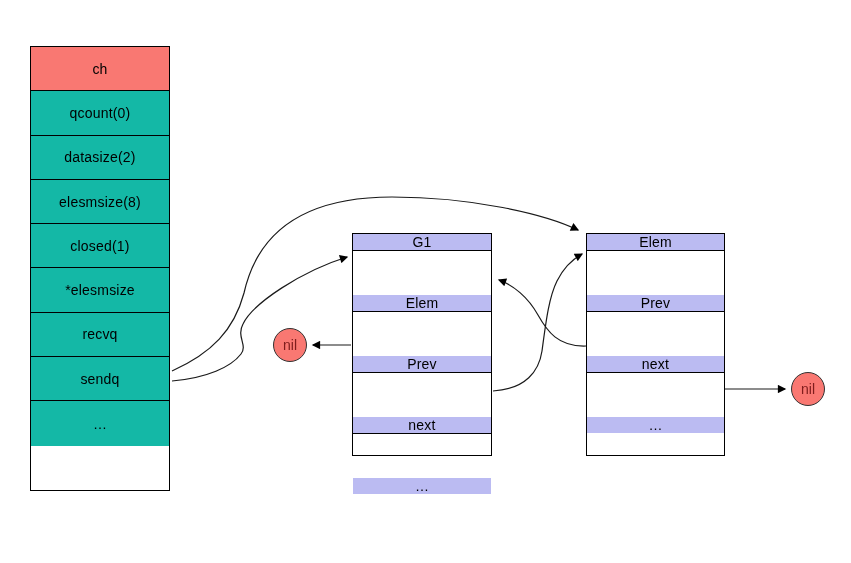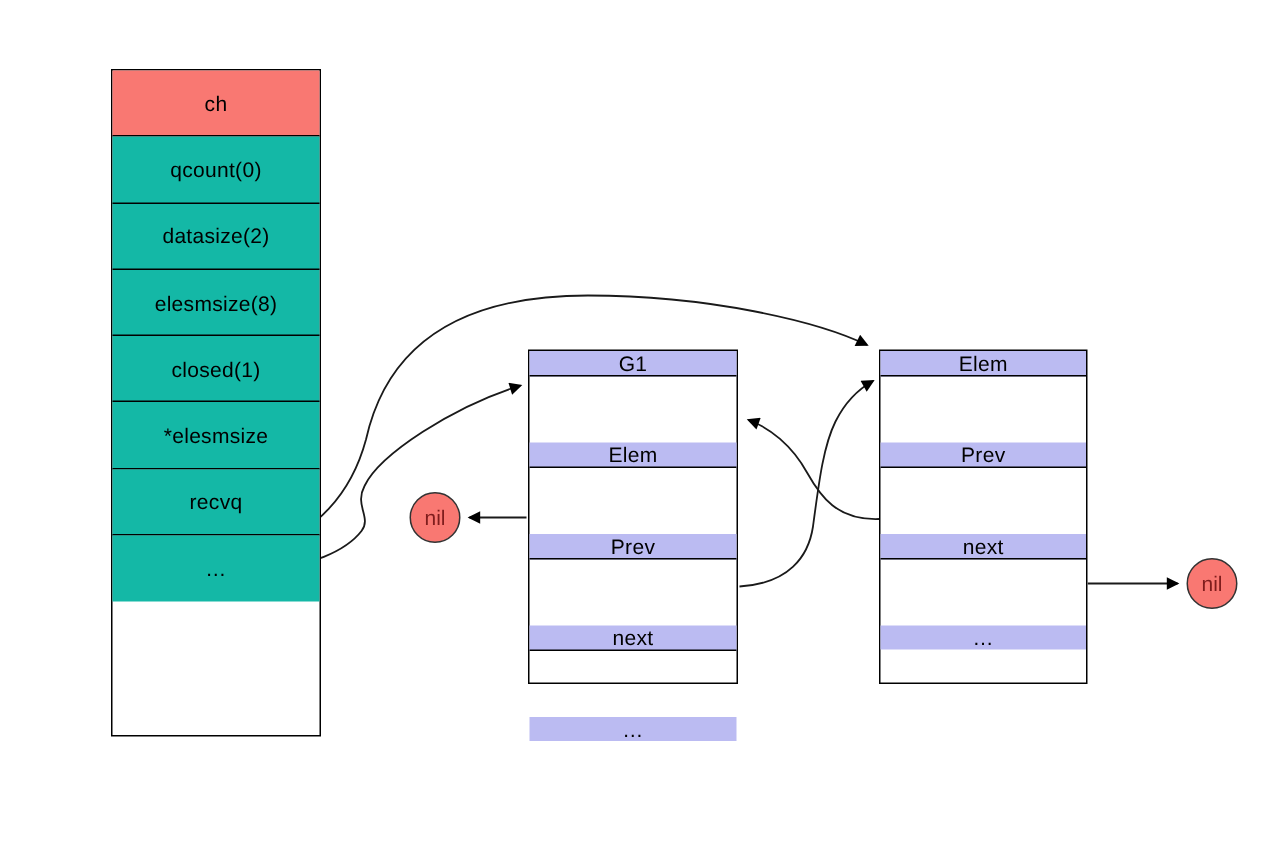--- a/index.html
+++ b/index.html
@@ -41,21 +41,20 @@
   }
   .struct-table .cell:last-child {
     border-bottom: none;
   }
   .channel-table {
     left: 30px;
     top: 46px;
     width: 140px;
     height: 445px;
     grid-template-rows: repeat(10, 1fr);
-    margin-left: 44px;
   }
   .g-table {
     width: 140px;
     height: 223px;
     grid-template-rows: repeat(5, 1fr);
     gap: 44px;
   }
   .g1-table { left: 352px; top: 233px; }
   .g2-table { left: 586px; top: 233px; width: 139px; }
   .cell.red    { background: #f97872; }
@@ -97,20 +96,21 @@
   </svg>
 
   <div class="struct-table channel-table">
     <div class="cell red">ch</div>
     <div class="cell green">qcount(0)</div>
     <div class="cell green">datasize(2)</div>
     <div class="cell green">elesmsize(8)</div>
     <div class="cell green">closed(1)</div>
     <div class="cell green">*elesmsize</div>
     <div class="cell green">recvq</div>
+    <div class="cell green">sendq</div>
     <div class="cell green">…</div>
   </div>
 
   <div class="struct-table g-table g1-table">
     <div class="cell purple">G1</div>
     <div class="cell purple">Elem</div>
     <div class="cell purple">Prev</div>
     <div class="cell purple">next</div>
     <div class="cell purple">…</div>
   </div>

